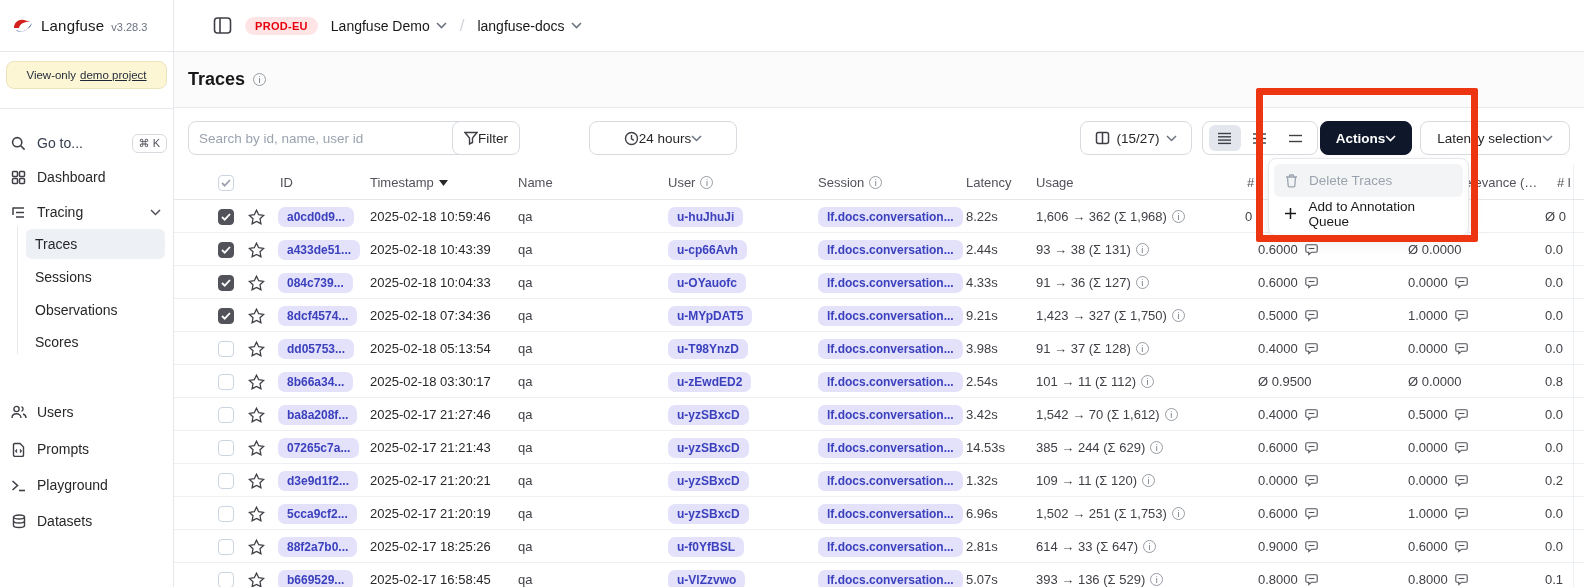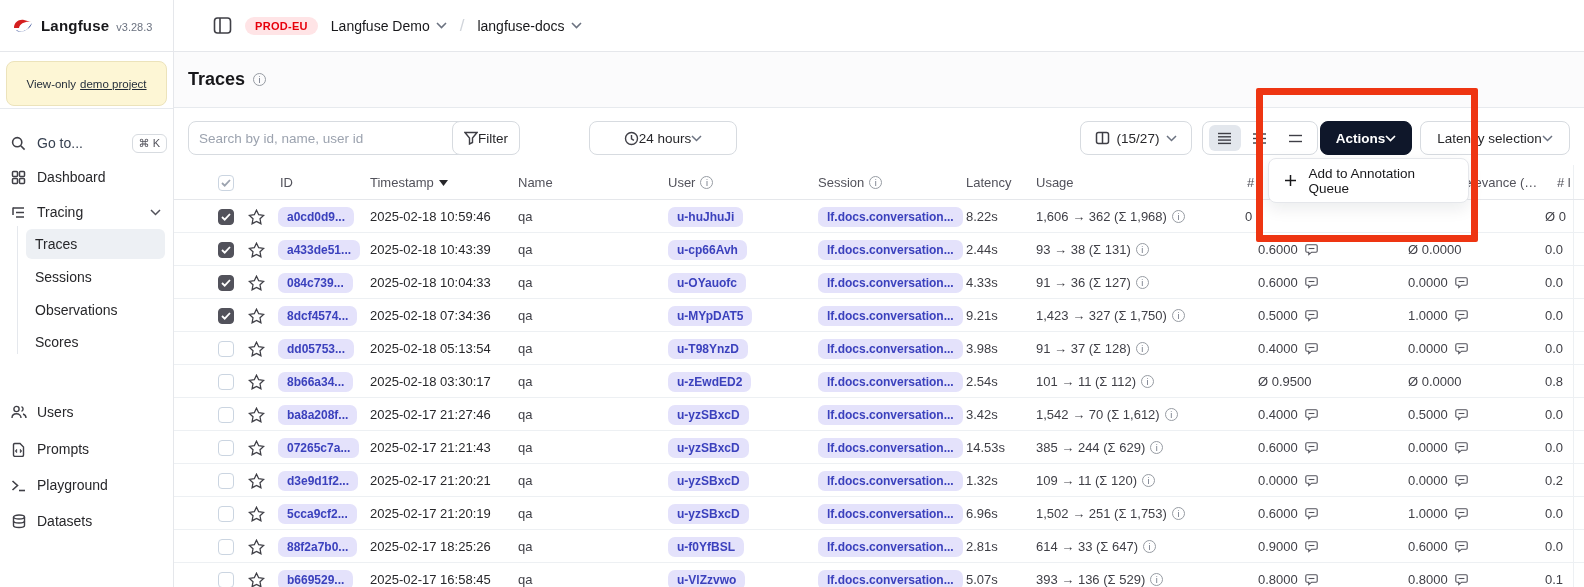--- a/index.html
+++ b/index.html
@@ -6,32 +6,32 @@
   html,body { width:1584px; height:587px; overflow:hidden; background:#fff;
               font-family:"Liberation Sans", sans-serif; color:#18181b; }
   body { position:relative; }
   svg { display:block; }
 
   
   .topbar { position:absolute; left:0; top:0; width:1584px; height:52px; background:#fff;
             border-bottom:1px solid #e5e7eb; display:flex; }
   .topbar-left { width:174px; height:100%; border-right:1px solid #e5e7eb;
                  display:flex; align-items:center; padding-left:12px; gap:7px; }
-  .app-name { font-size:15px; font-weight:700; letter-spacing:.2px; }
+  .app-name { font-size:15px; font-weight:400; letter-spacing:.2px; }
   .app-ver { font-size:11px; color:#6b7280; margin-top:2px; }
   .topbar-right { flex:1; display:flex; align-items:center; gap:13px; padding-left:39px; }
   .env-badge { background:#ffe4e6; color:#e7000b; font-size:11px; font-weight:600;
                padding:3px 10px; border-radius:999px; letter-spacing:.3px; }
   .crumb { display:flex; align-items:center; gap:6px; font-size:14px; font-weight:500; cursor:pointer; }
   .slash { color:#d1d5db; font-size:17px; }
 
   
   .sidebar { position:absolute; left:0; top:52px; width:174px; height:535px; background:#fff;
              border-right:1px solid #e5e7eb; }
-  .view-banner { position:absolute; left:6px; top:9px; width:161px; height:45px; background:#fdf6d5;
+  .view-banner { position:absolute; left:6px; top:9px; width:161px; height:28px; background:#fdf6d5;
                  border:1px solid #ece3bb; border-radius:8px; display:flex; align-items:center;
                  justify-content:center; font-size:11.5px; color:#1f2937; gap:4px; }
   .view-banner a { color:#1f2937; text-decoration:underline; }
   .sb-divider { position:absolute; left:0; top:56px; width:100%; height:1px; background:#e7eaee; }
   .sb-row { position:absolute; left:10px; right:6px; height:30px; display:flex; align-items:center;
             gap:10px; font-size:14px; color:#27272a; font-weight:500; cursor:pointer; }
   .sb-row .sb-ico { width:17px; display:flex; justify-content:center; color:#3f3f46; }
   .sb-right { margin-left:auto; margin-right:6px; color:#52525b; }
   .kbd { border:1px solid #d7dbe0; border-radius:6px; padding:2px 6px; font-size:11px; color:#52525b;
          margin-left:auto; background:#fff; font-weight:400; }
@@ -886,20 +886,28 @@
               <line x1="3.6" y1="5.5" x2="9.4" y2="5.5"></line>
             </svg>
     </span>
     <span class="cell c-s3">0.1</span>
   </div>
 </div>
   </div>
 </div>
 
 <div class="menu">
+  <div class="menu-item disabled">
+    <span class="mi-ico">
+      <svg width="13" height="14" viewBox="0 0 13 14" fill="none" stroke="currentColor" stroke-width="1.3">
+          <path d="M1 3h11M4.5 3V1.8a.8.8 0 0 1 .8-.8h2.4a.8.8 0 0 1 .8.8V3M2.5 3l.7 9a1 1 0 0 0 1 .9h4.6a1 1 0 0 0 1-.9l.7-9"></path>
+        </svg>
+    </span>
+    <span>Delete Traces</span>
+  </div>
   <div class="menu-item normal">
     <span class="mi-ico">
       <svg width="13" height="13" viewBox="0 0 13 13" fill="none" stroke="currentColor" stroke-width="1.5">
           <line x1="6.5" y1="1" x2="6.5" y2="12"></line>
           <line x1="1" y1="6.5" x2="12" y2="6.5"></line>
         </svg>
     </span>
     <span>Add to Annotation Queue</span>
   </div>
 </div>

